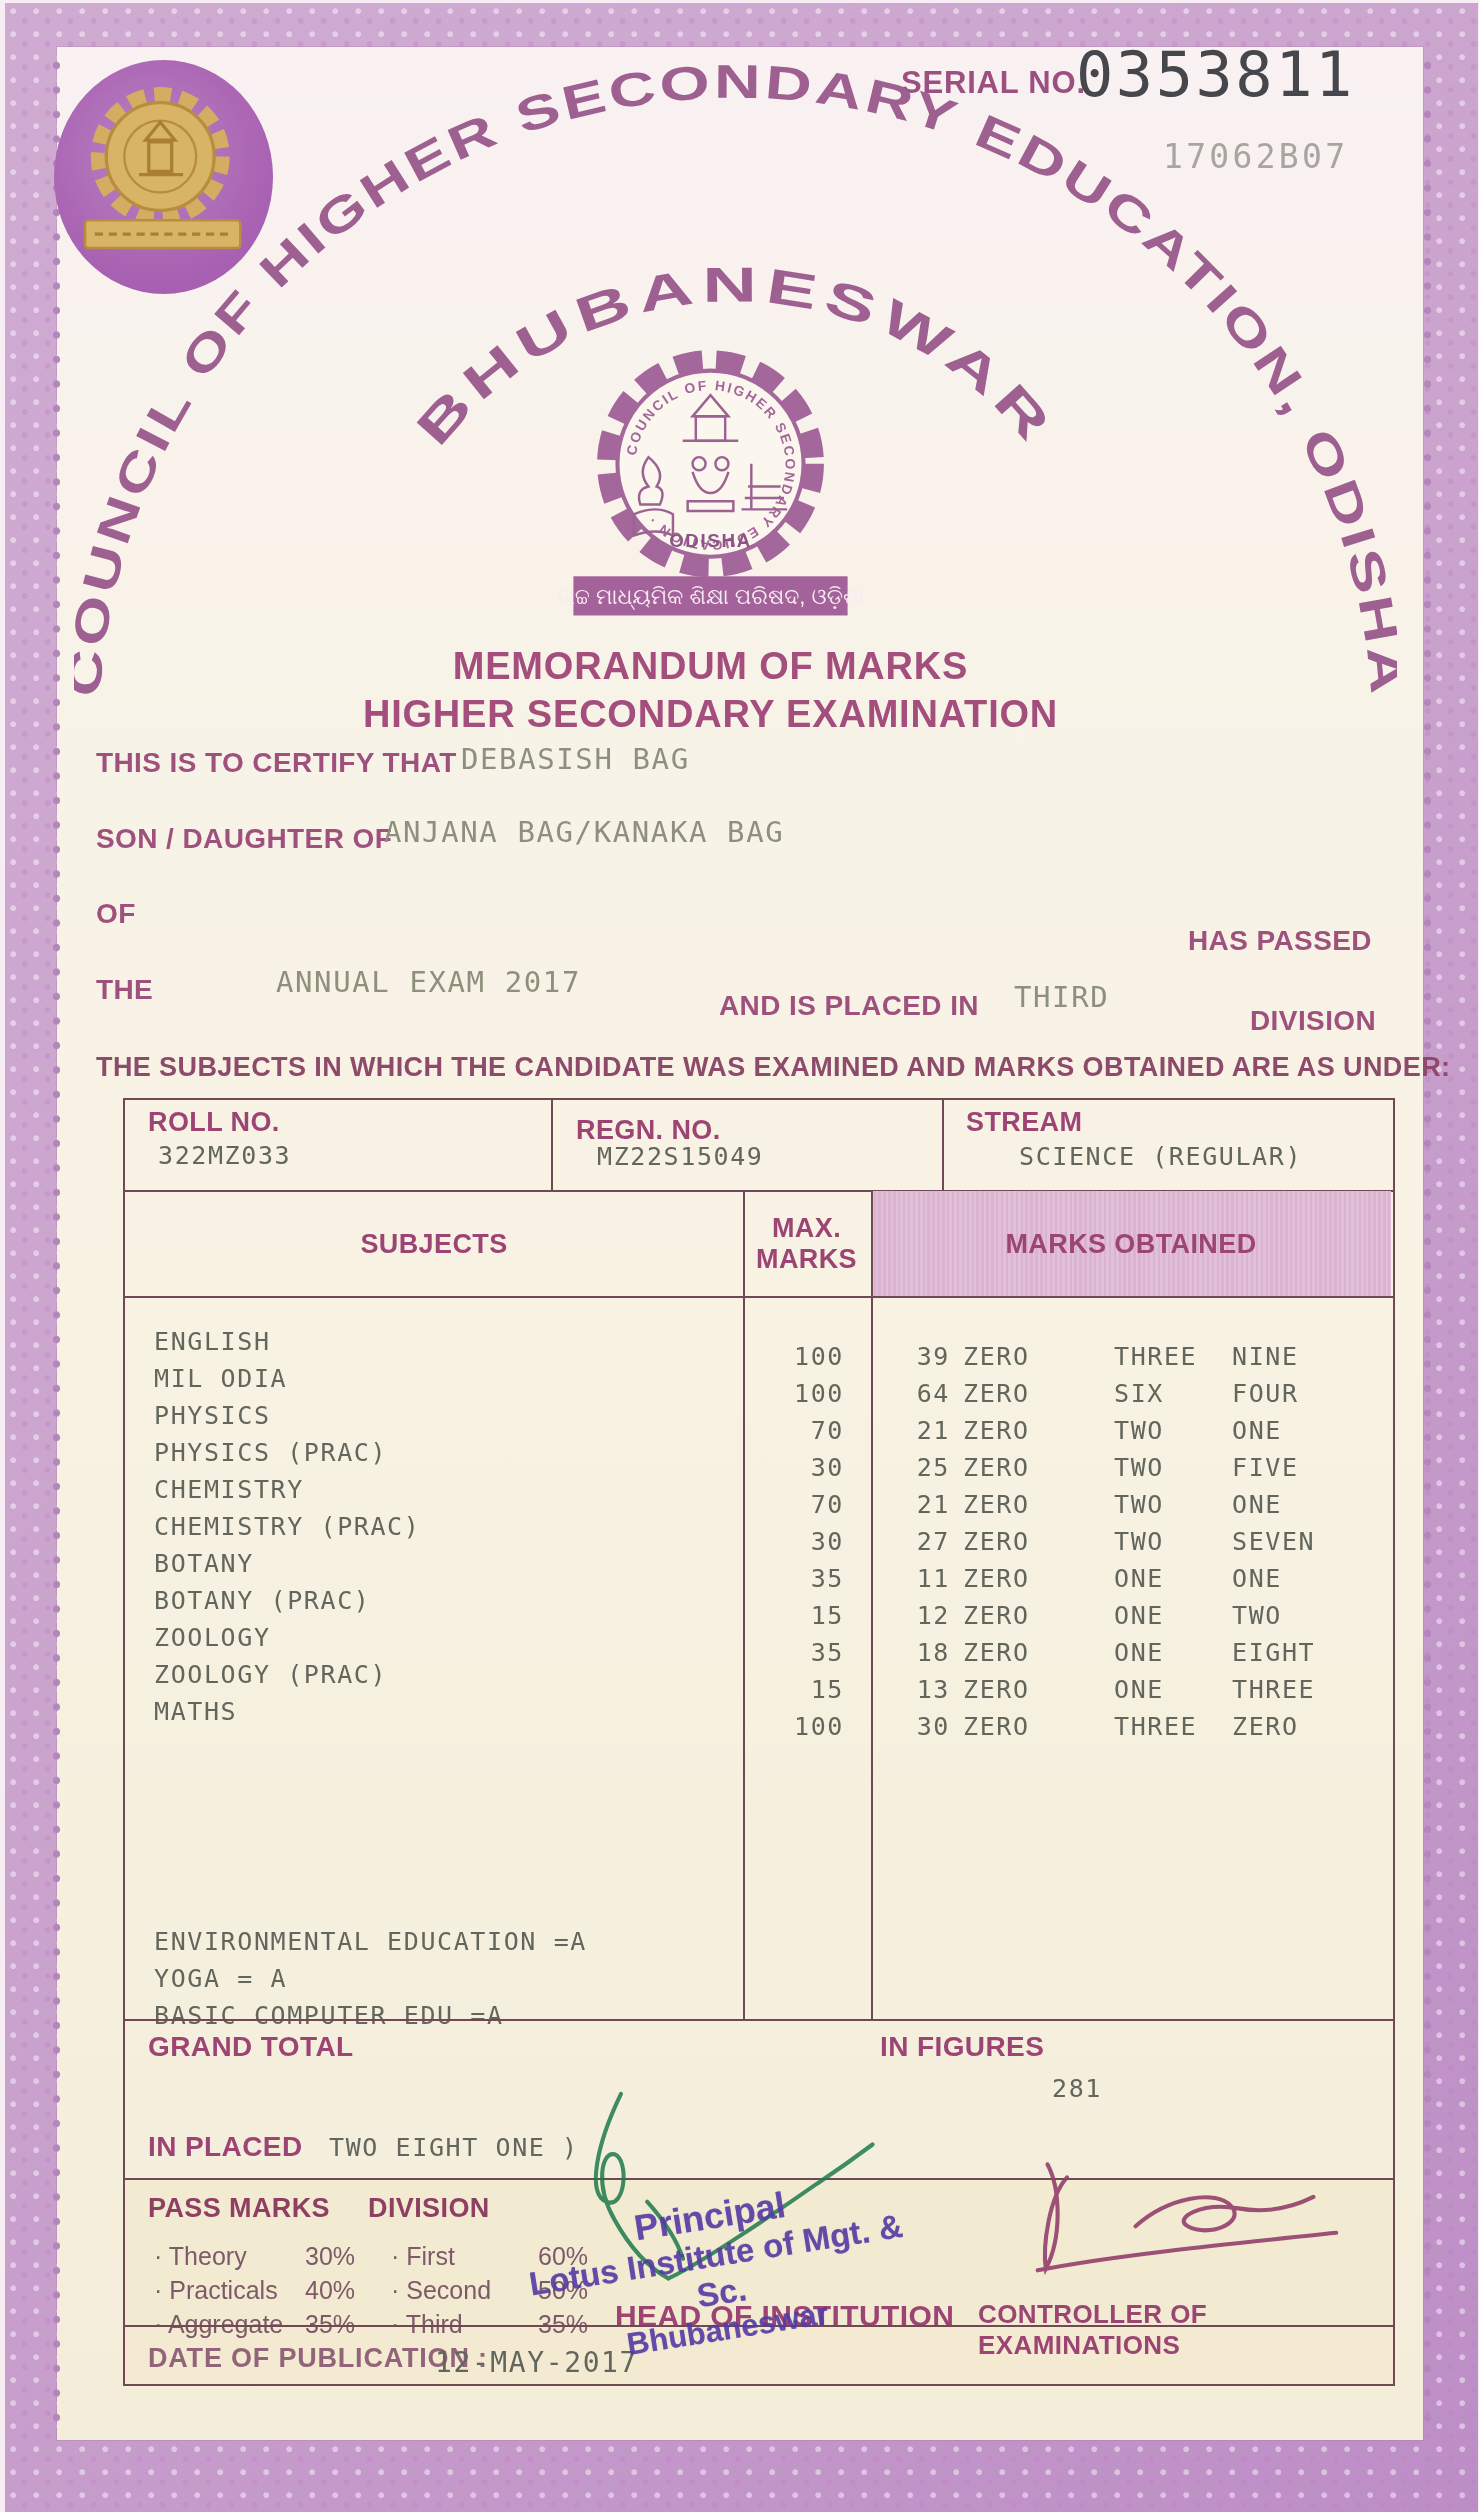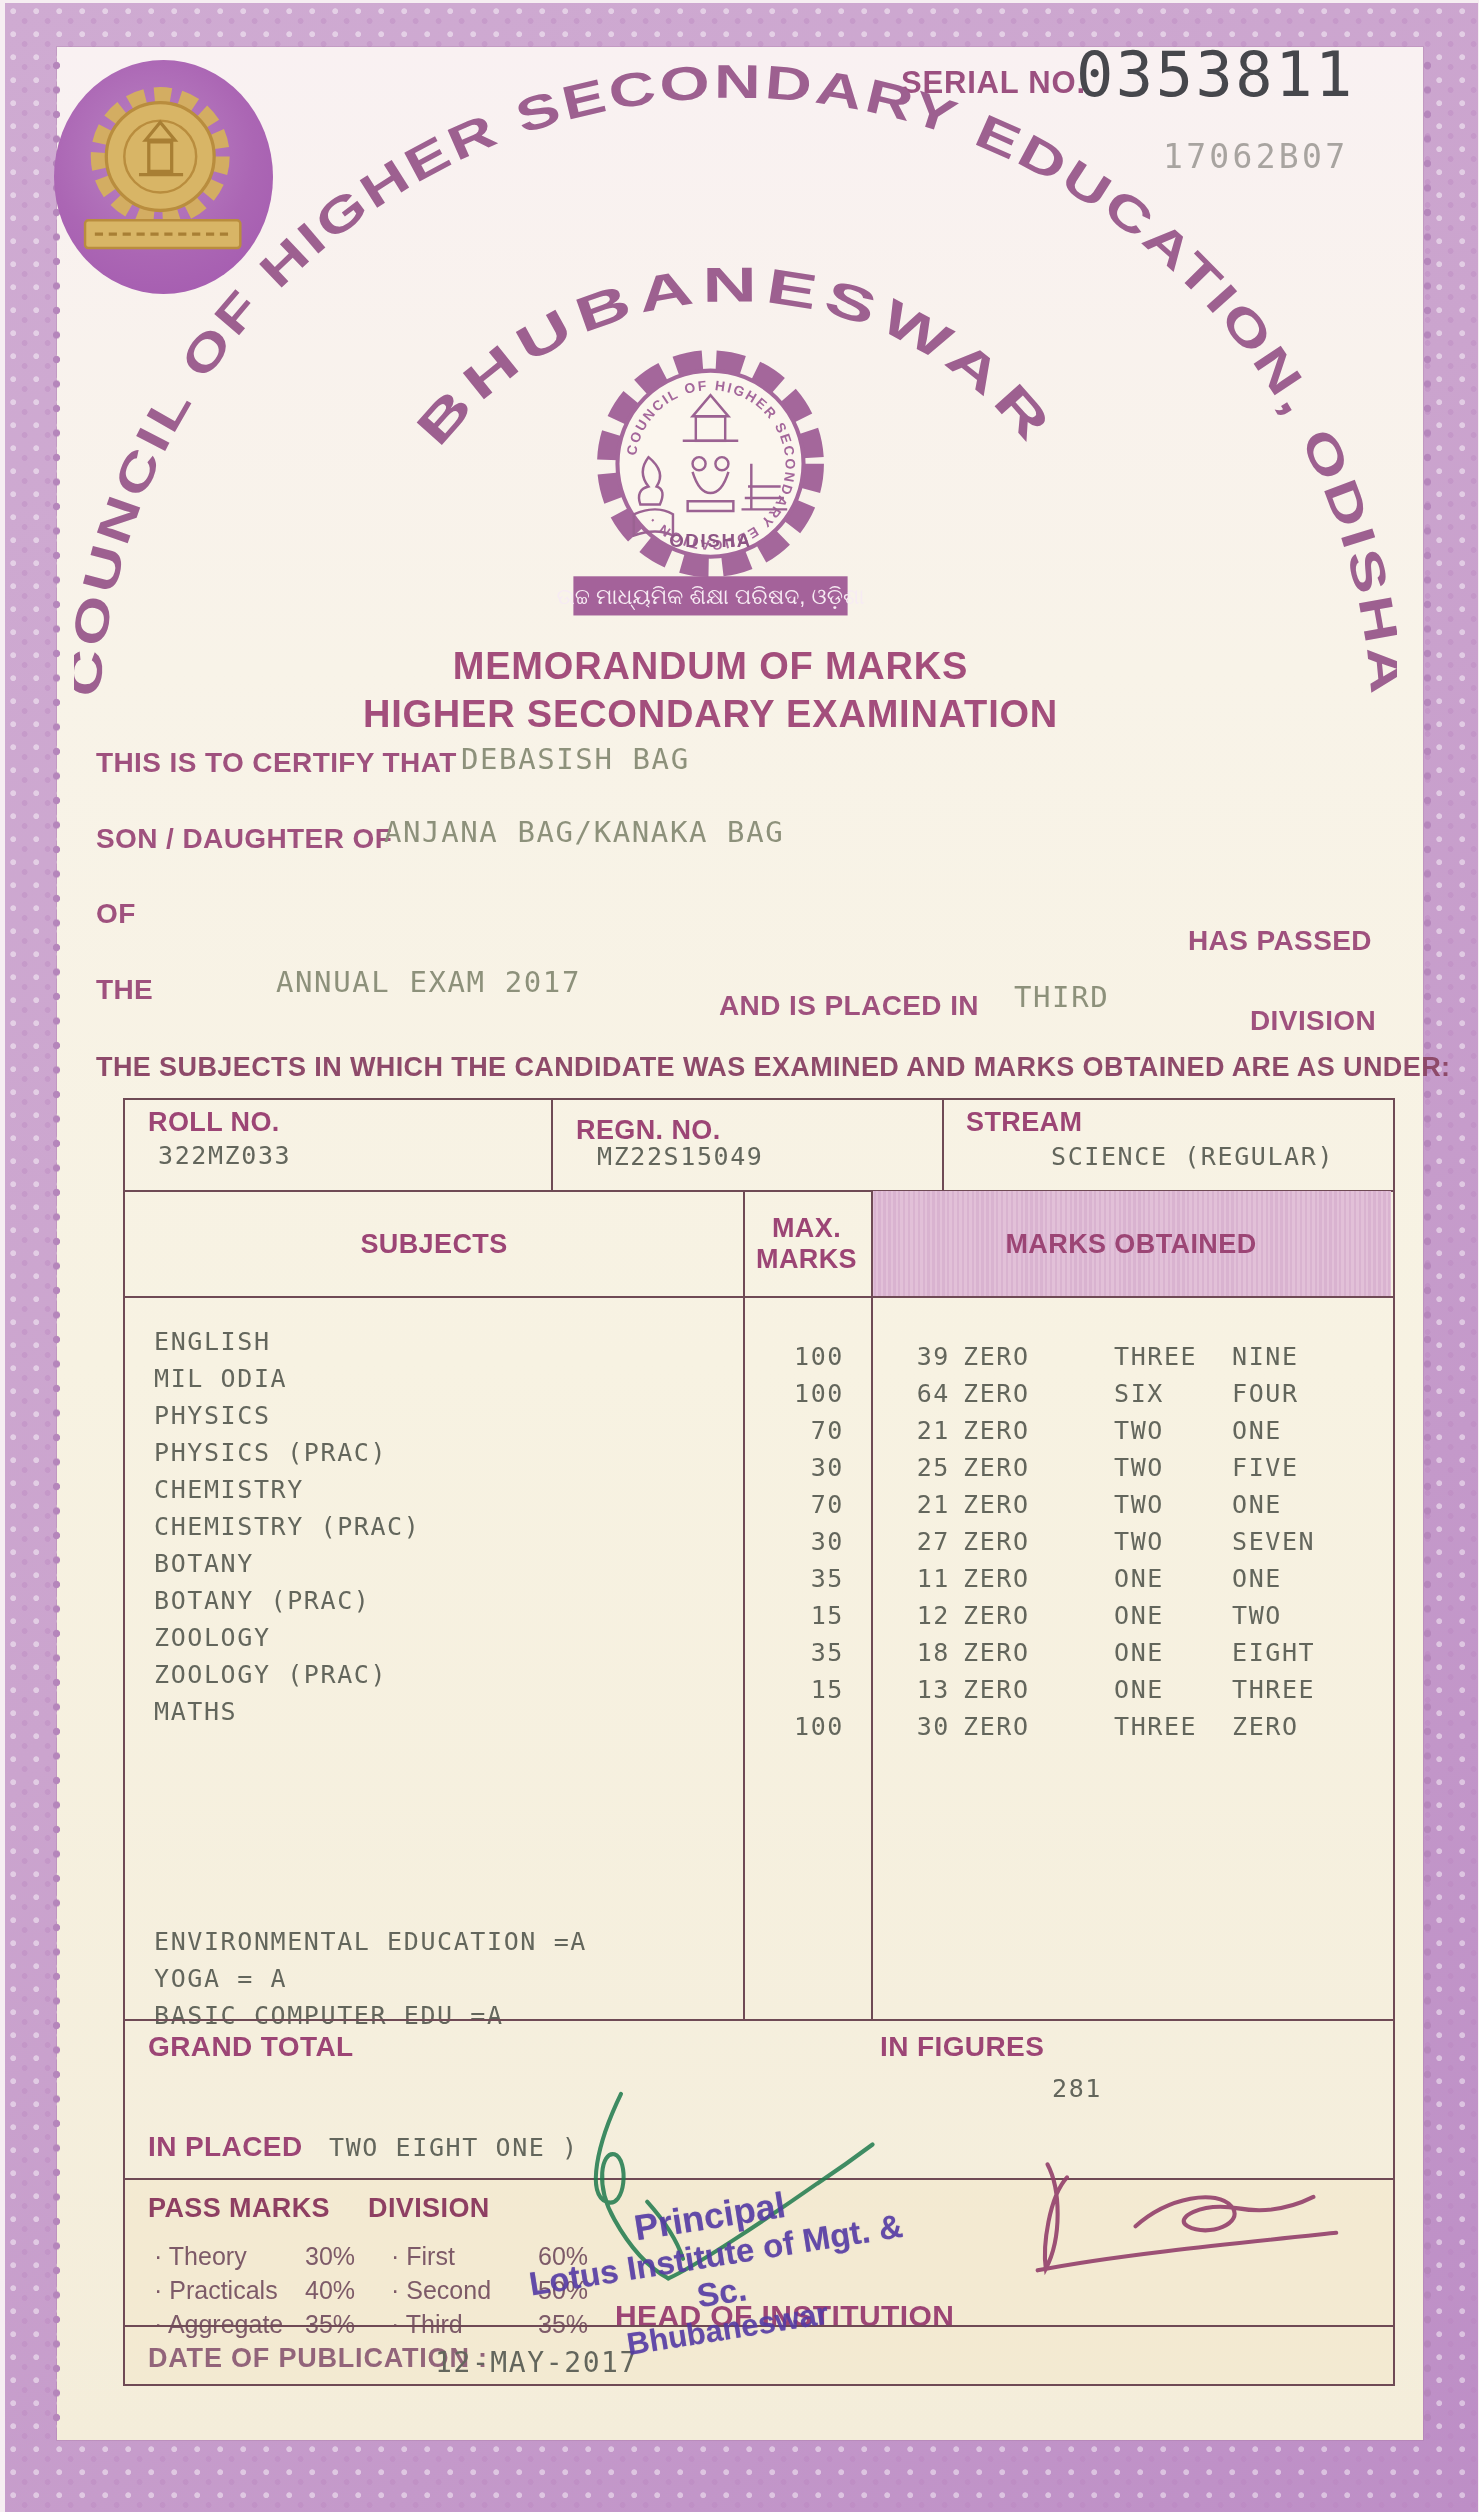--- a/index.html
+++ b/index.html
@@ -153,21 +153,21 @@
 
   <div class="abs cl" style="left:96px;top:1052px;font-size:27px;color:#8e4a6a;">THE SUBJECTS IN WHICH THE CANDIDATE WAS EXAMINED AND MARKS OBTAINED ARE AS UNDER:</div>
 
   <div id="mtable" class="abs">
 
     <div class="abs th" style="left:23px;top:6.5px;">ROLL NO.</div>
     <div class="abs mono31" style="left:33px;top:41px;">322MZ033</div>
     <div class="abs th" style="left:451px;top:15px;">REGN. NO.</div>
     <div class="abs mono31" style="left:472px;top:42px;">MZ22S15049</div>
     <div class="abs th" style="left:841px;top:6.5px;">STREAM</div>
-    <div class="abs mono31" style="left:894px;top:42px;margin-left:32px;">SCIENCE (REGULAR)</div>
+    <div class="abs mono31" style="left:894px;top:42px;">SCIENCE (REGULAR)</div>
     <div class="vline" style="left:426px;top:0;height:90px;"></div>
     <div class="vline" style="left:817px;top:0;height:90px;"></div>
     <div class="hline" style="top:90px;"></div>
 
     <div id="obtained-band"></div>
     <div class="abs th" style="left:0;top:129px;width:618px;text-align:center;">SUBJECTS</div>
     <div class="abs th" style="left:618px;top:113px;width:127px;text-align:center;">MAX.</div>
     <div class="abs th" style="left:618px;top:144px;width:127px;text-align:center;">MARKS</div>
     <div class="abs th" style="left:746px;top:129px;width:520px;text-align:center;">MARKS OBTAINED</div>
     <div class="hline" style="top:196px;"></div>
@@ -311,20 +311,21 @@
   </div>
 
   <div class="crit-row">
     <span class="c-name">· Aggregate</span>
     <span class="c-pct">35%</span>
     <span class="c-div">· Third</span>
     <span class="c-dpct">35%</span>
   </div>
 </div>
     <div class="abs th" style="left:490px;top:1199px;font-size:30px;">HEAD OF INSTITUTION</div>
+    <div class="abs th" style="left:853px;top:1199px;font-size:26px;">CONTROLLER OF EXAMINATIONS</div>
     <div class="hline" style="top:1225px;"></div>
 
     <div class="abs" style="left:23px;top:1243px;font-size:27px;font-weight:bold;color:#92647a;letter-spacing:0.8px;">DATE OF PUBLICATION :</div>
     <div class="abs mono31" style="left:310px;top:1246px;font-size:28px;">12-MAY-2017</div>
   </div>
 
   <svg class="abs" style="left:572px;top:2079px;" width="343" height="229" viewBox="0 0 420 280">
     <g fill="none" stroke="#1f7a4d" stroke-width="5" stroke-linecap="round" opacity=".85">
       <path d="M60 18 C 30 80, 18 140, 42 150 C 66 160, 70 98, 52 92 C 36 88, 28 130, 52 172 C 72 208, 96 232, 118 244"></path>
       <path d="M118 244 C 150 230, 240 170, 300 128 C 330 108, 352 92, 368 80"></path>

